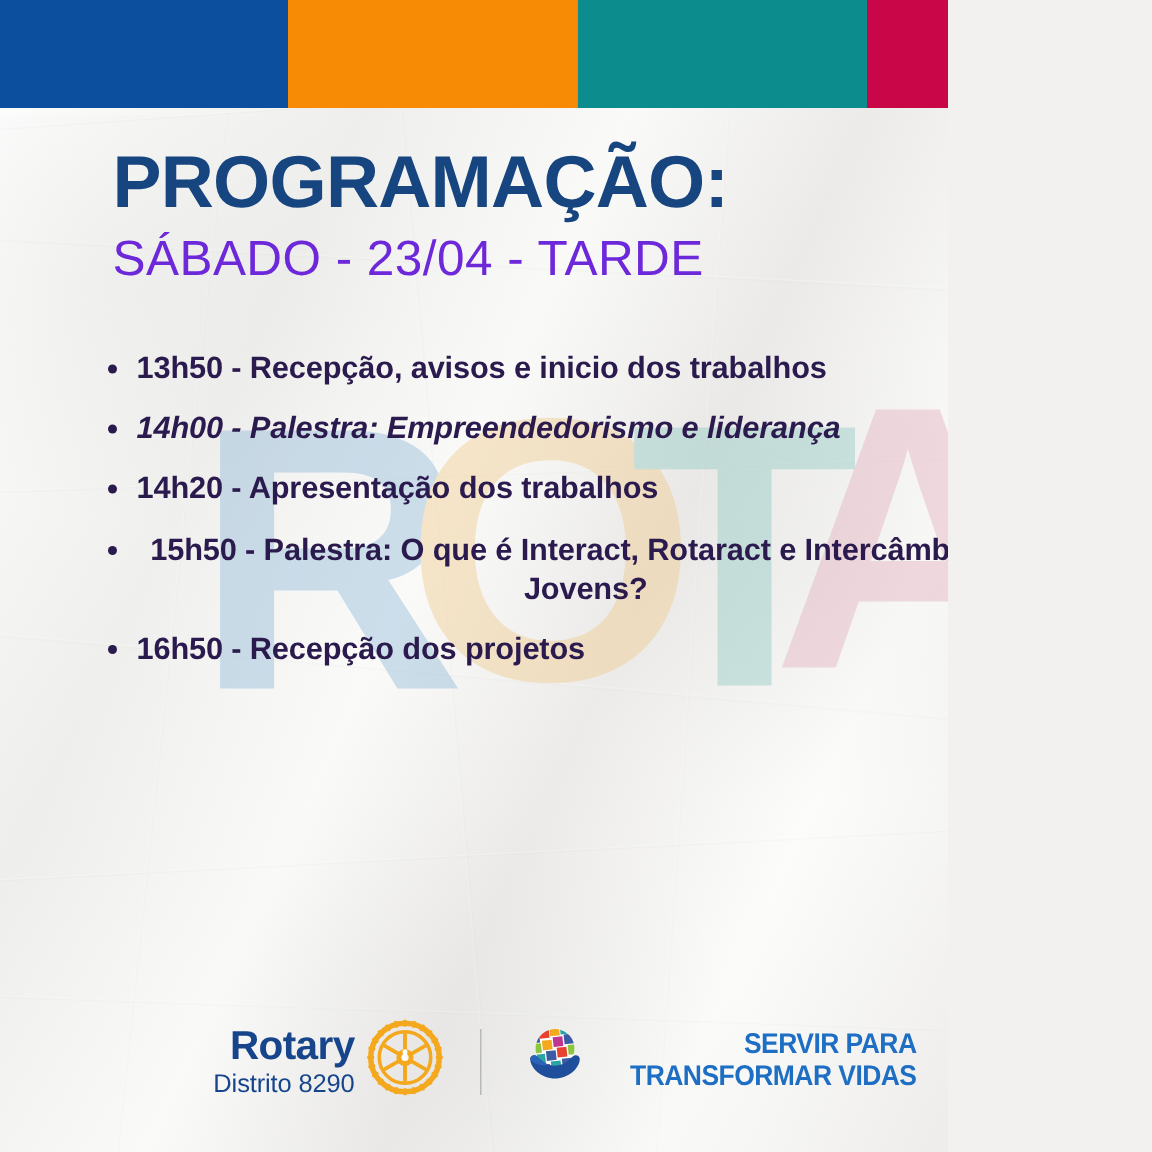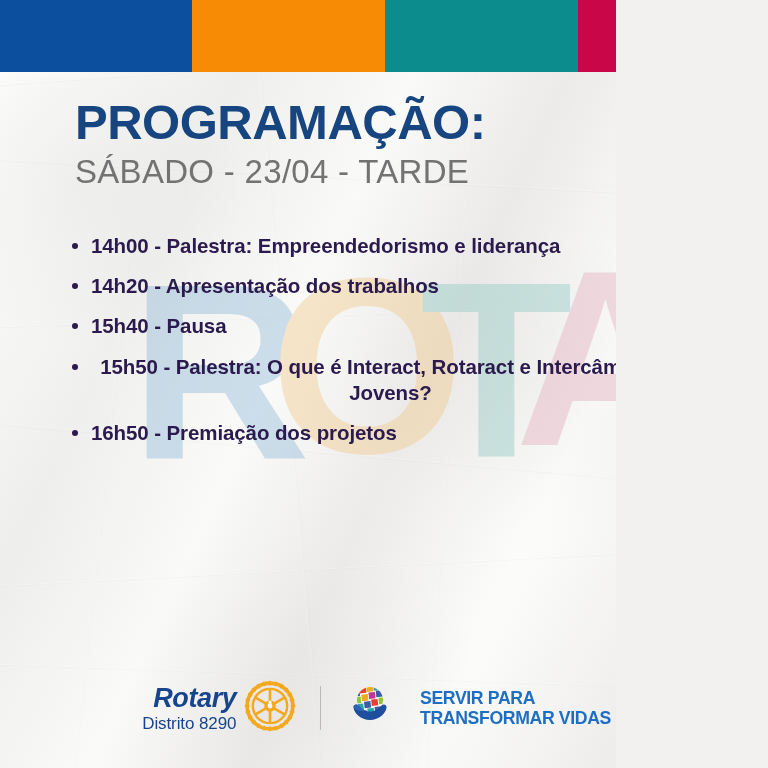--- a/index.html
+++ b/index.html
@@ -13,20 +13,21 @@
     font-family: "Liberation Sans", sans-serif;
     background: #f2f1ef;
   }
 
   #poster {
     position: relative;
     width: 616px;
     height: 768px;
     overflow: hidden;
     background: #f4f3f1;
+    padding-left: 16px;
   }
 
   
   .paper-base {
     position: absolute;
     inset: 0;
     background:
       linear-gradient(115deg, rgba(255,255,255,0.95) 0%, rgba(238,238,236,0.9) 28%, rgba(250,250,249,0.95) 46%, rgba(234,233,231,0.88) 62%, rgba(252,252,251,0.95) 80%, rgba(237,236,234,0.9) 100%),
       linear-gradient(200deg, rgba(255,255,255,0.8) 0%, rgba(228,228,226,0.55) 35%, rgba(255,255,255,0.85) 55%, rgba(231,231,229,0.6) 78%, rgba(255,255,255,0.8) 100%),
       #f3f2f0;
@@ -186,20 +187,21 @@
   .divider {
     width: 1px;
     height: 44px;
     background: #b9b9b7;
     margin: 0 24px;
   }
   .servir-lockup {
     display: flex;
     align-items: center;
     gap: 25px;
+    text-align: right;
   }
   .servir-words {
     line-height: 1.06;
   }
   .servir-line {
     display: block;
     font-size: 19px;
     font-weight: 700;
     letter-spacing: -0.4px;
     transform: scaleX(0.93);
@@ -234,36 +236,36 @@
 
   <div class="colorbar" id="colorbar">
       <div class="cb-seg" style="width: 192px; background: rgb(11, 79, 158);"></div>
       <div class="cb-seg" style="width: 193px; background: rgb(247, 139, 6);"></div>
       <div class="cb-seg" style="width: 193px; background: rgb(12, 140, 140);"></div>
       <div class="cb-seg" style="width: 190px; background: rgb(200, 6, 72);"></div>
     </div>
 
   <div class="title-block">
     <h1 class="main-title" id="main-title" style="color: rgb(23, 69, 127);">PROGRAMAÇÃO:</h1>
-    <h2 class="sub-title" id="sub-title" style="color: #737373;">SÁBADO - 23/04 - TARDE</h2>
+    <h2 class="sub-title" id="sub-title" style="color: #6d28d9;">SÁBADO - 23/04 - TARDE</h2>
   </div>
 
   <ul class="schedule" id="schedule-list">
-      <li class="sch-item" style="color: rgb(43, 26, 77);">14h00 - Palestra: Empreendedorismo e liderança</li>
+      <li class="sch-item" style="color: rgb(43, 26, 77);">13h50 - Recepção, avisos e inicio dos trabalhos</li>
+      <li class="sch-item" style="color: rgb(43, 26, 77); font-style: italic;">14h00 - Palestra: Empreendedorismo e liderança</li>
       <li class="sch-item" style="color: rgb(43, 26, 77);">14h20 - Apresentação dos trabalhos</li>
-      <li class="sch-item" style="color: rgb(43, 26, 77);">15h40 - Pausa</li>
       <li class="sch-item" style="color: rgb(43, 26, 77); text-align: center;">15h50 - Palestra: O que é Interact, Rotaract e Intercâmbio de Jovens?</li>
-      <li class="sch-item" style="color: rgb(43, 26, 77);">16h50 - Premiação dos projetos</li>
+      <li class="sch-item" style="color: rgb(43, 26, 77);">16h50 - Recepção dos projetos</li>
     </ul>
 
   <div class="footer">
 
     <div class="rotary-lockup">
       <div class="rotary-words">
-        <span class="rotary-name" id="rotary-name" style="color: rgb(23, 69, 140); font-style: italic;">Rotary</span>
+        <span class="rotary-name" id="rotary-name" style="color: rgb(23, 69, 140);">Rotary</span>
         <span class="rotary-district" id="rotary-district" style="color: rgb(23, 69, 140);">Distrito 8290</span>
       </div>
       <span class="rotary-wheel">
         <svg width="52" height="52" viewBox="0 0 100 100" aria-hidden="true">
           <g fill="#F4A81D">
 
             <g id="teeth">
                 <rect x="48.1" y="1.5" width="3.8" height="9" rx="1" fill="#F4A81D" transform="rotate(0 50 50)"></rect>
                 <rect x="48.1" y="1.5" width="3.8" height="9" rx="1" fill="#F4A81D" transform="rotate(15 50 50)"></rect>
                 <rect x="48.1" y="1.5" width="3.8" height="9" rx="1" fill="#F4A81D" transform="rotate(30 50 50)"></rect>

